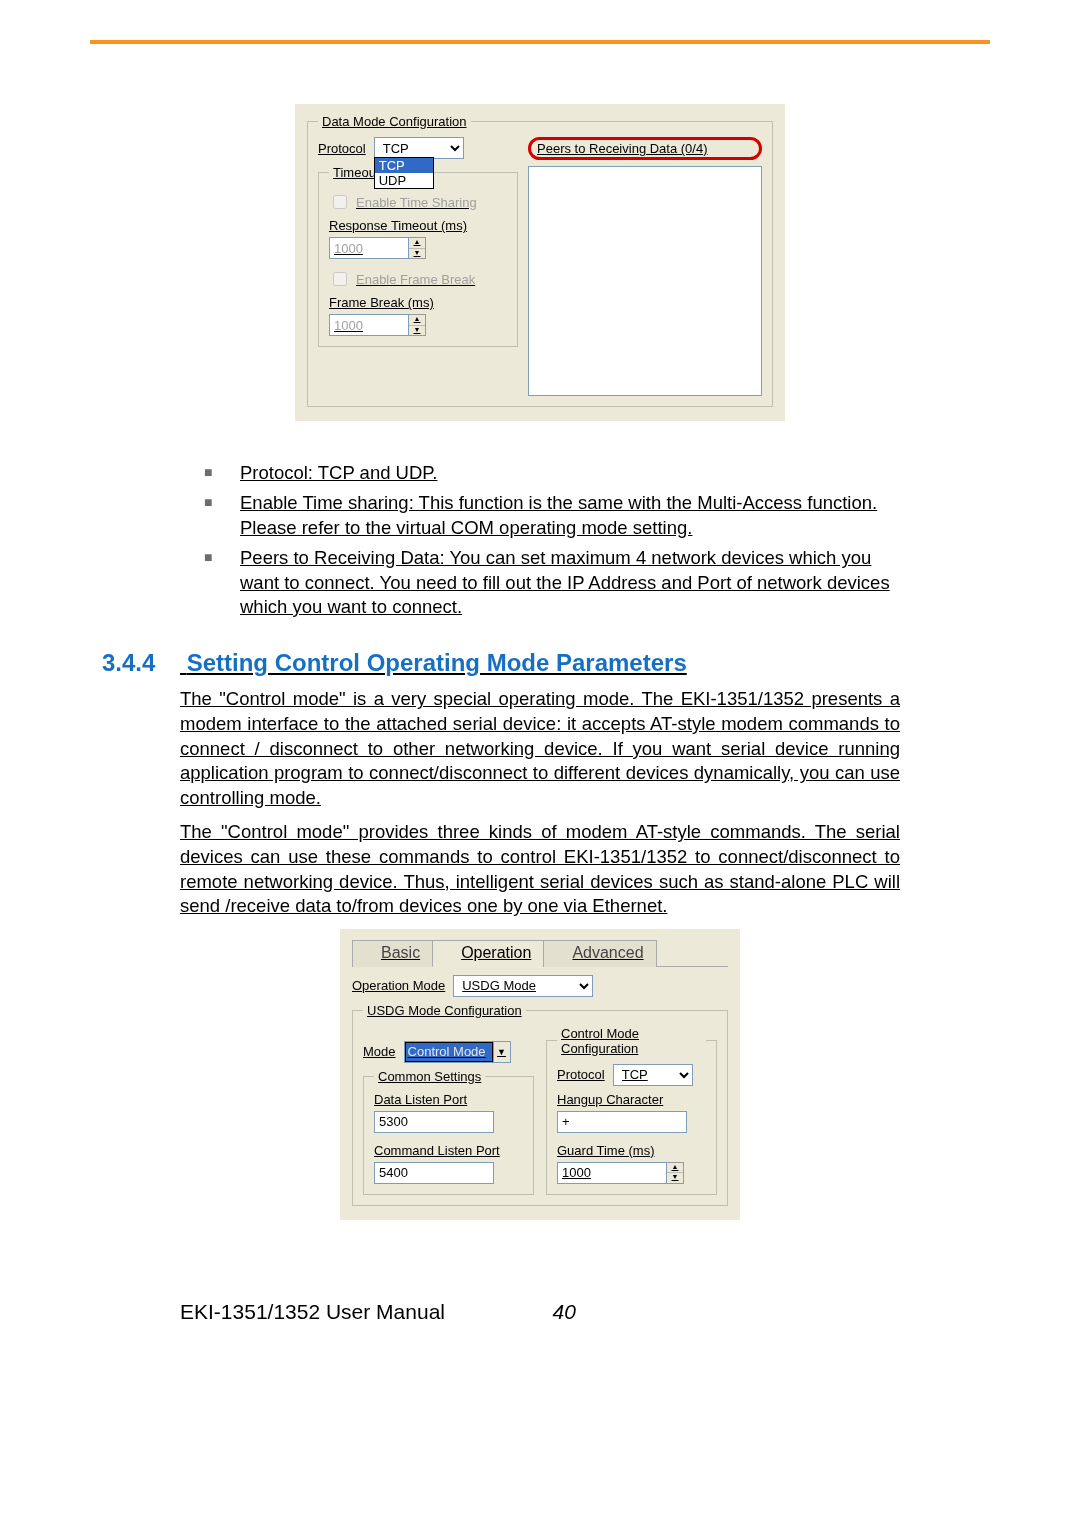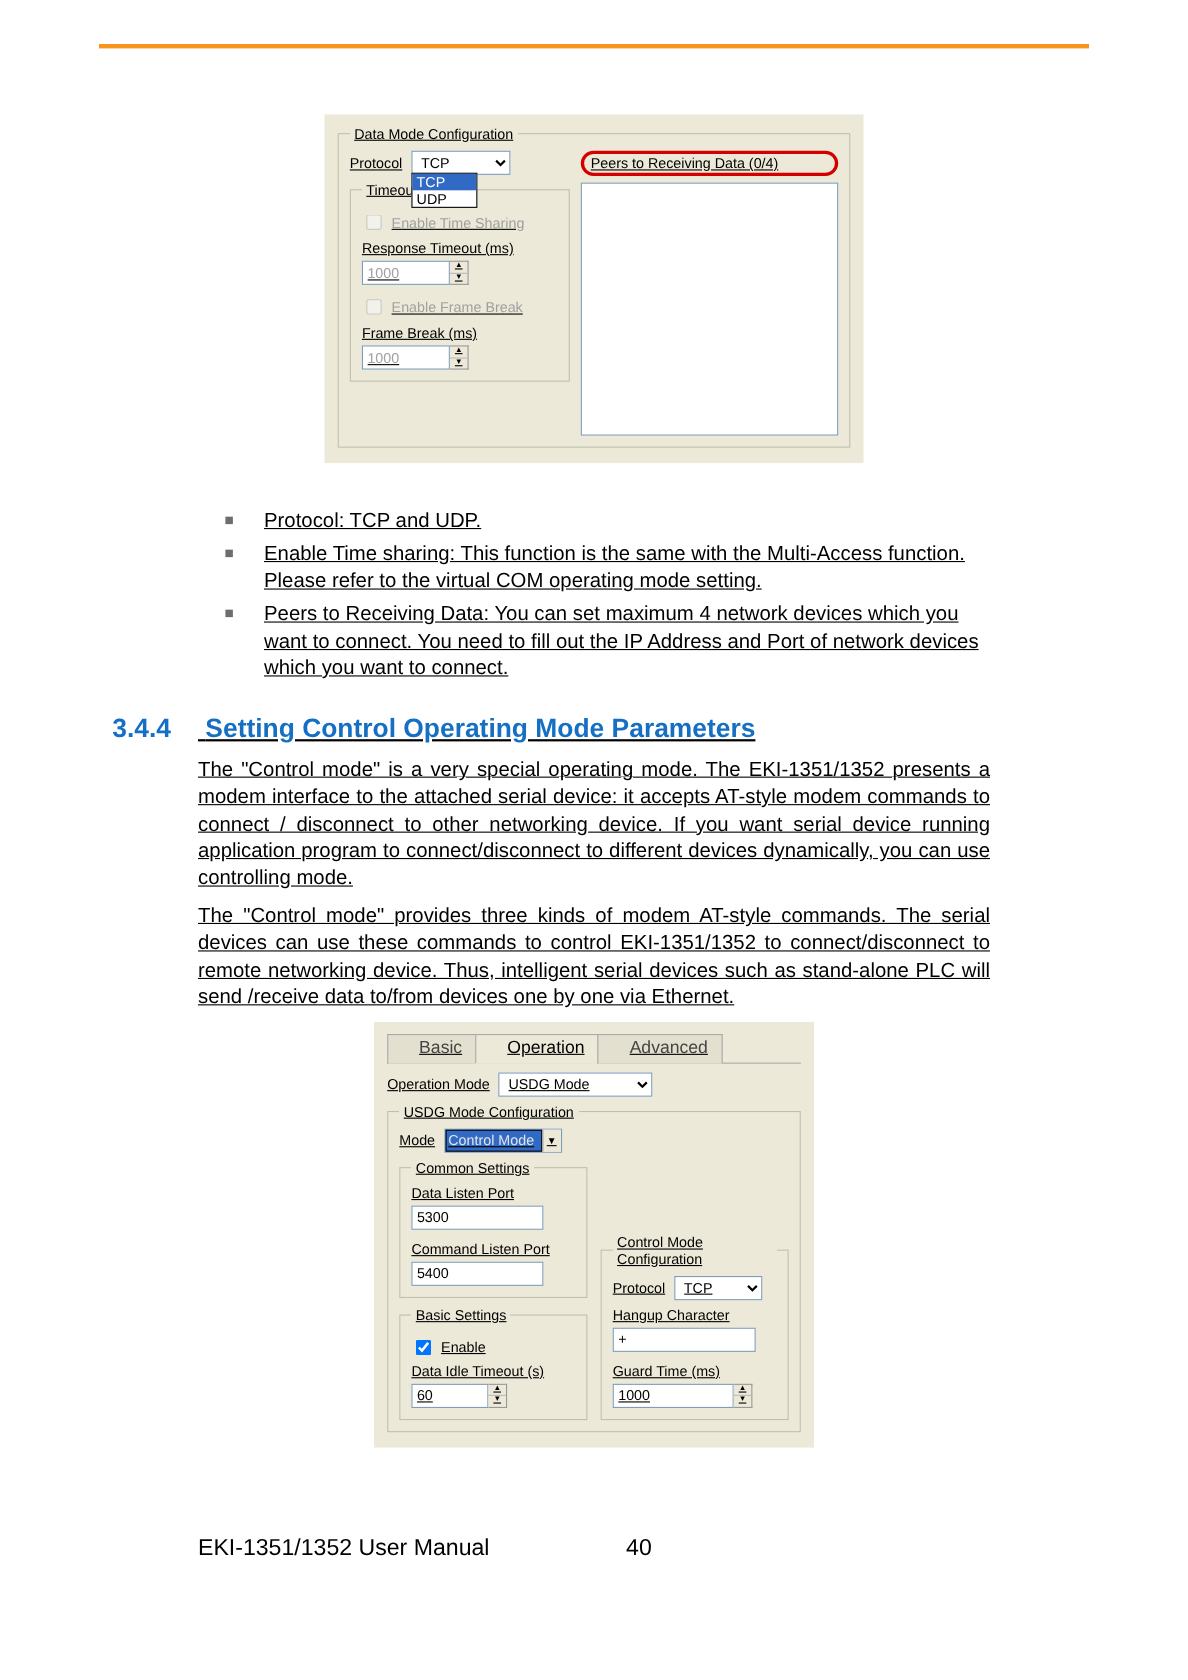--- a/index.html
+++ b/index.html
@@ -182,21 +182,21 @@
     line-height: 1.33;
     text-align: justify;
     margin: 0 0 10px 0;
   }
   .footer {
     display:flex; justify-content:space-between;
     font-size: 21px;
     padding: 40px 180px 0 180px;
   }
   .footer .left { }
-  .footer .pg { width:40px; text-align:right; }
+  .footer .pg { width:40px; text-align:left;font-style:italic; }
   .footer .right { width:200px; }
 </style>
 </head>
 <body>
 
 <div class="page">
   <div class="top-rule"></div>
 
   <div class="content">
 
@@ -303,35 +303,20 @@
             </div>
 
             <fieldset class="win" style="margin-top:4px">
               <legend>Common Settings</legend>
               <div class="lbl">Data Listen Port</div>
               <input class="win-text" style="width: 120px; margin-top: 4px;" value="5300">
               <div class="lbl" style="margin-top:10px">Command Listen Port</div>
               <input class="win-text" style="width: 120px; margin-top: 4px;" value="5400">
             </fieldset>
 
-            <fieldset class="win" style="margin-top:8px">
-              <legend>Basic Settings</legend>
-              <label class="chk">
-                <input type="checkbox" checked="" style="">
-                <span>Enable</span>
-              </label>
-              <div class="lbl" style="margin-top:4px">Data Idle Timeout (s)</div>
-              <div class="spin-wrap" style="margin-top:4px">
-                <input class="win-text" style="width: 70px;" value="60">
-                <div class="spin-btns">
-                  <div class="sb">▲</div>
-                  <div class="sb">▼</div>
-                </div>
-              </div>
-            </fieldset>
           </div>
 
           <div style="flex:1;">
             <fieldset class="win">
               <legend>Control Mode Configuration</legend>
               <div class="row">
                 <span class="lbl">Protocol</span>
                 <select class="win" style="width:80px">
                   <option>TCP</option>
                 </select>

